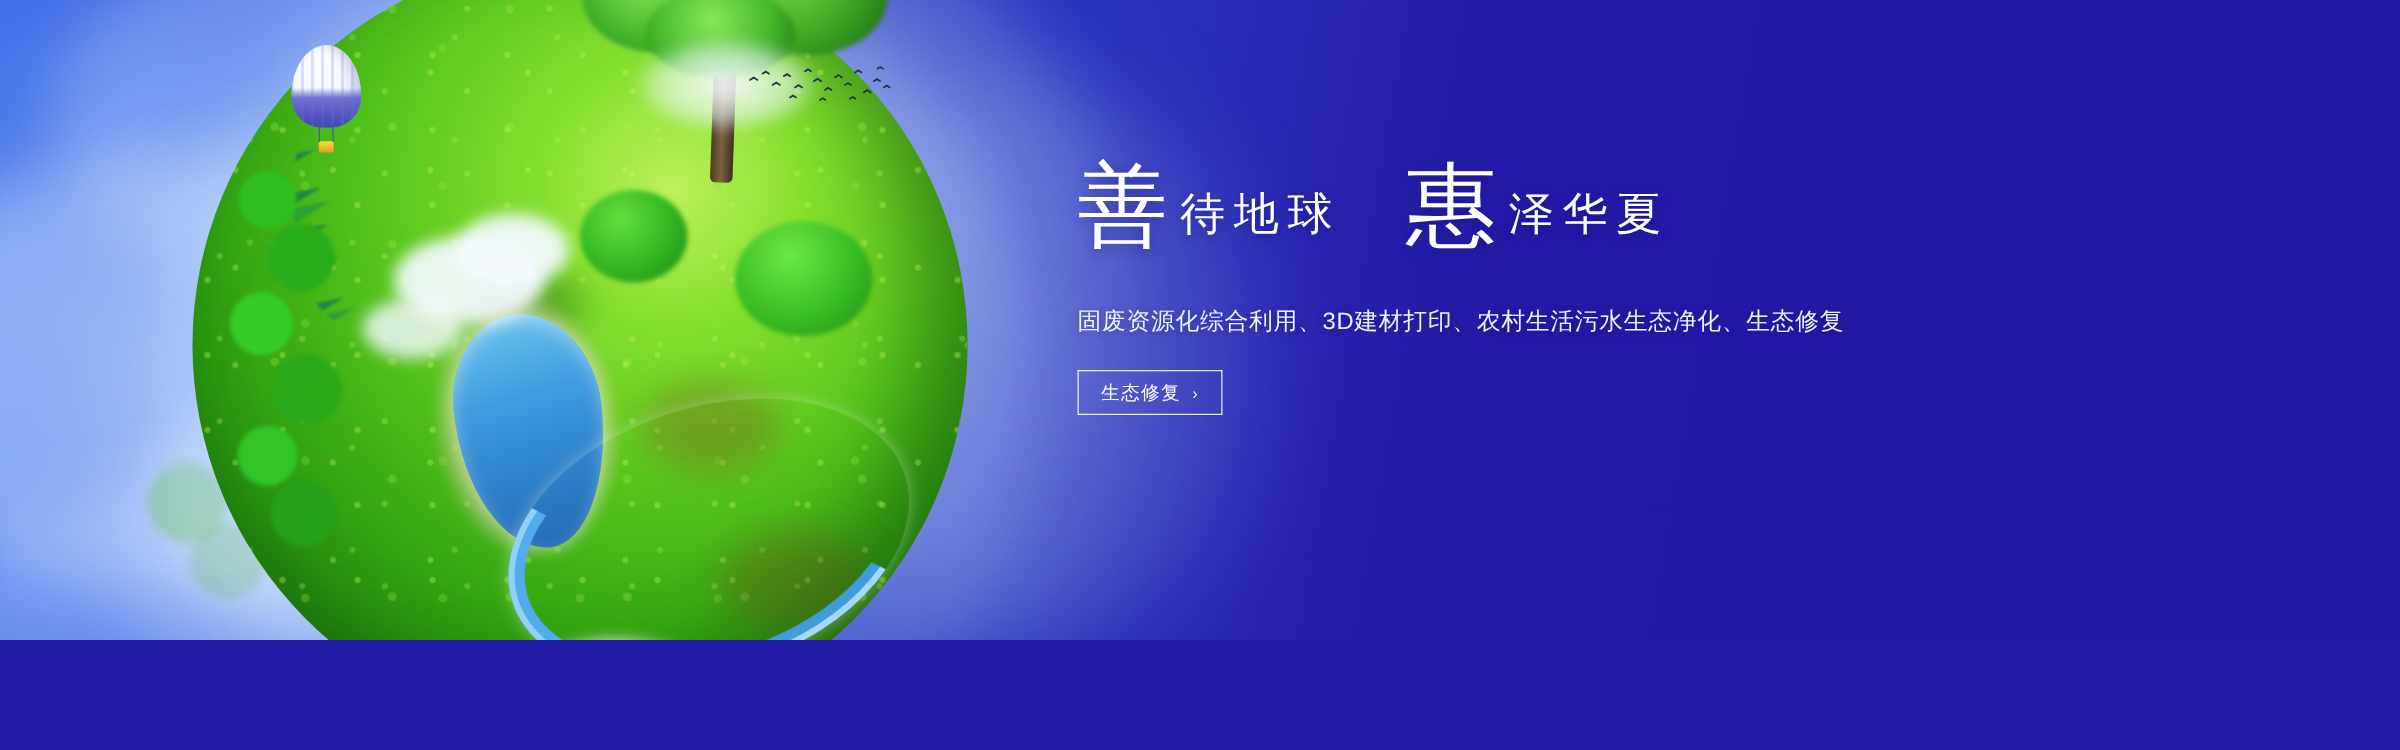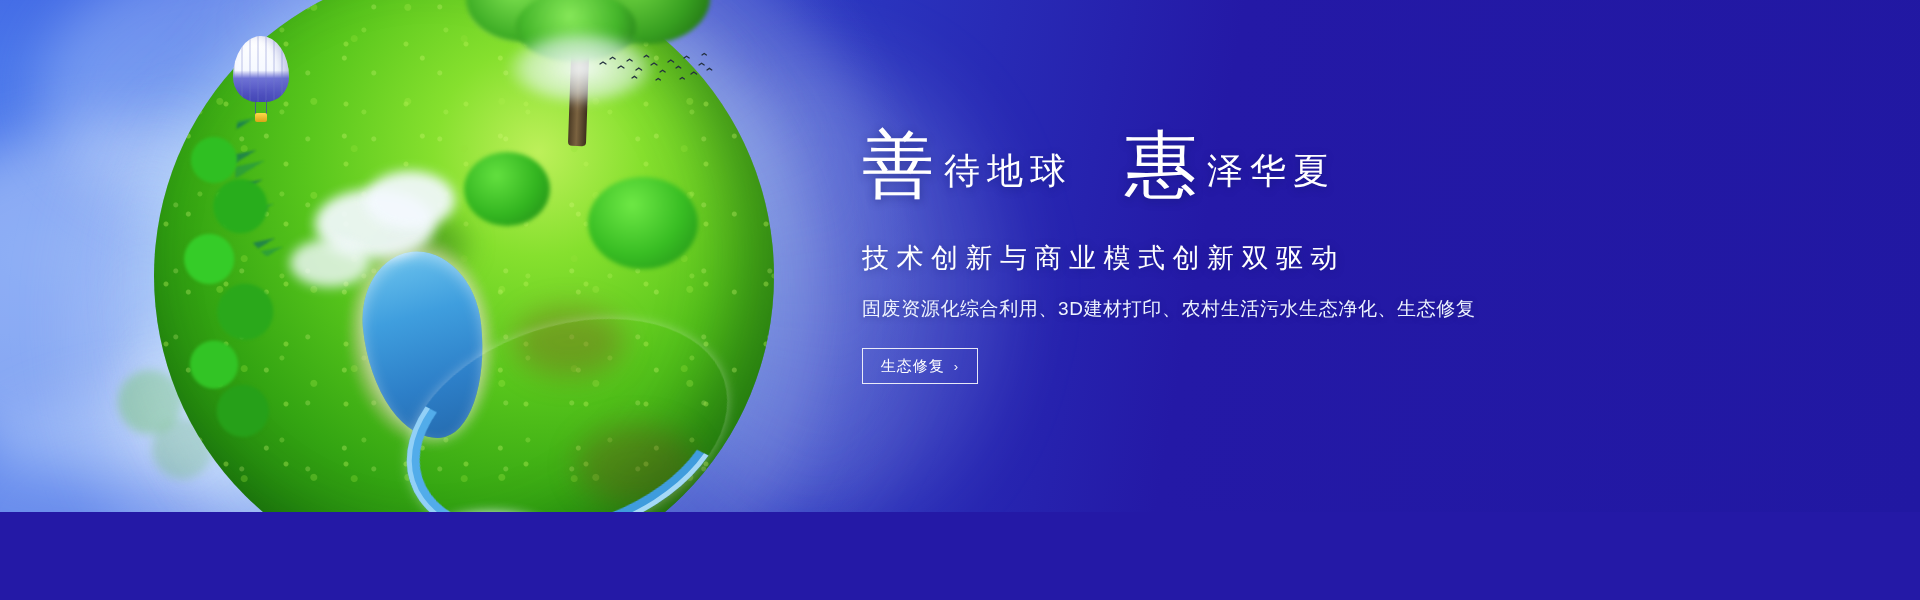--- a/index.html
+++ b/index.html
@@ -318,21 +318,20 @@
       </g>
     </svg>
   </div>
 
   <div class="content">
 
     <div class="headline">
       <span class="hl-big">善</span><span class="hl-small">待地球</span><span class="hl-gap"></span><span class="hl-big">惠</span><span class="hl-small">泽华夏</span>
     </div>
 
-    <div class="subtitle">技术创新与商业模式创新双驱动</div>
 
     <div class="desc">固废资源化综合利用、3D建材打印、农村生活污水生态净化、生态修复</div>
 
     <button class="cta">
       <span>生态修复</span>
       <span class="chev">›</span>
     </button>
 
   </div>
 </div>

